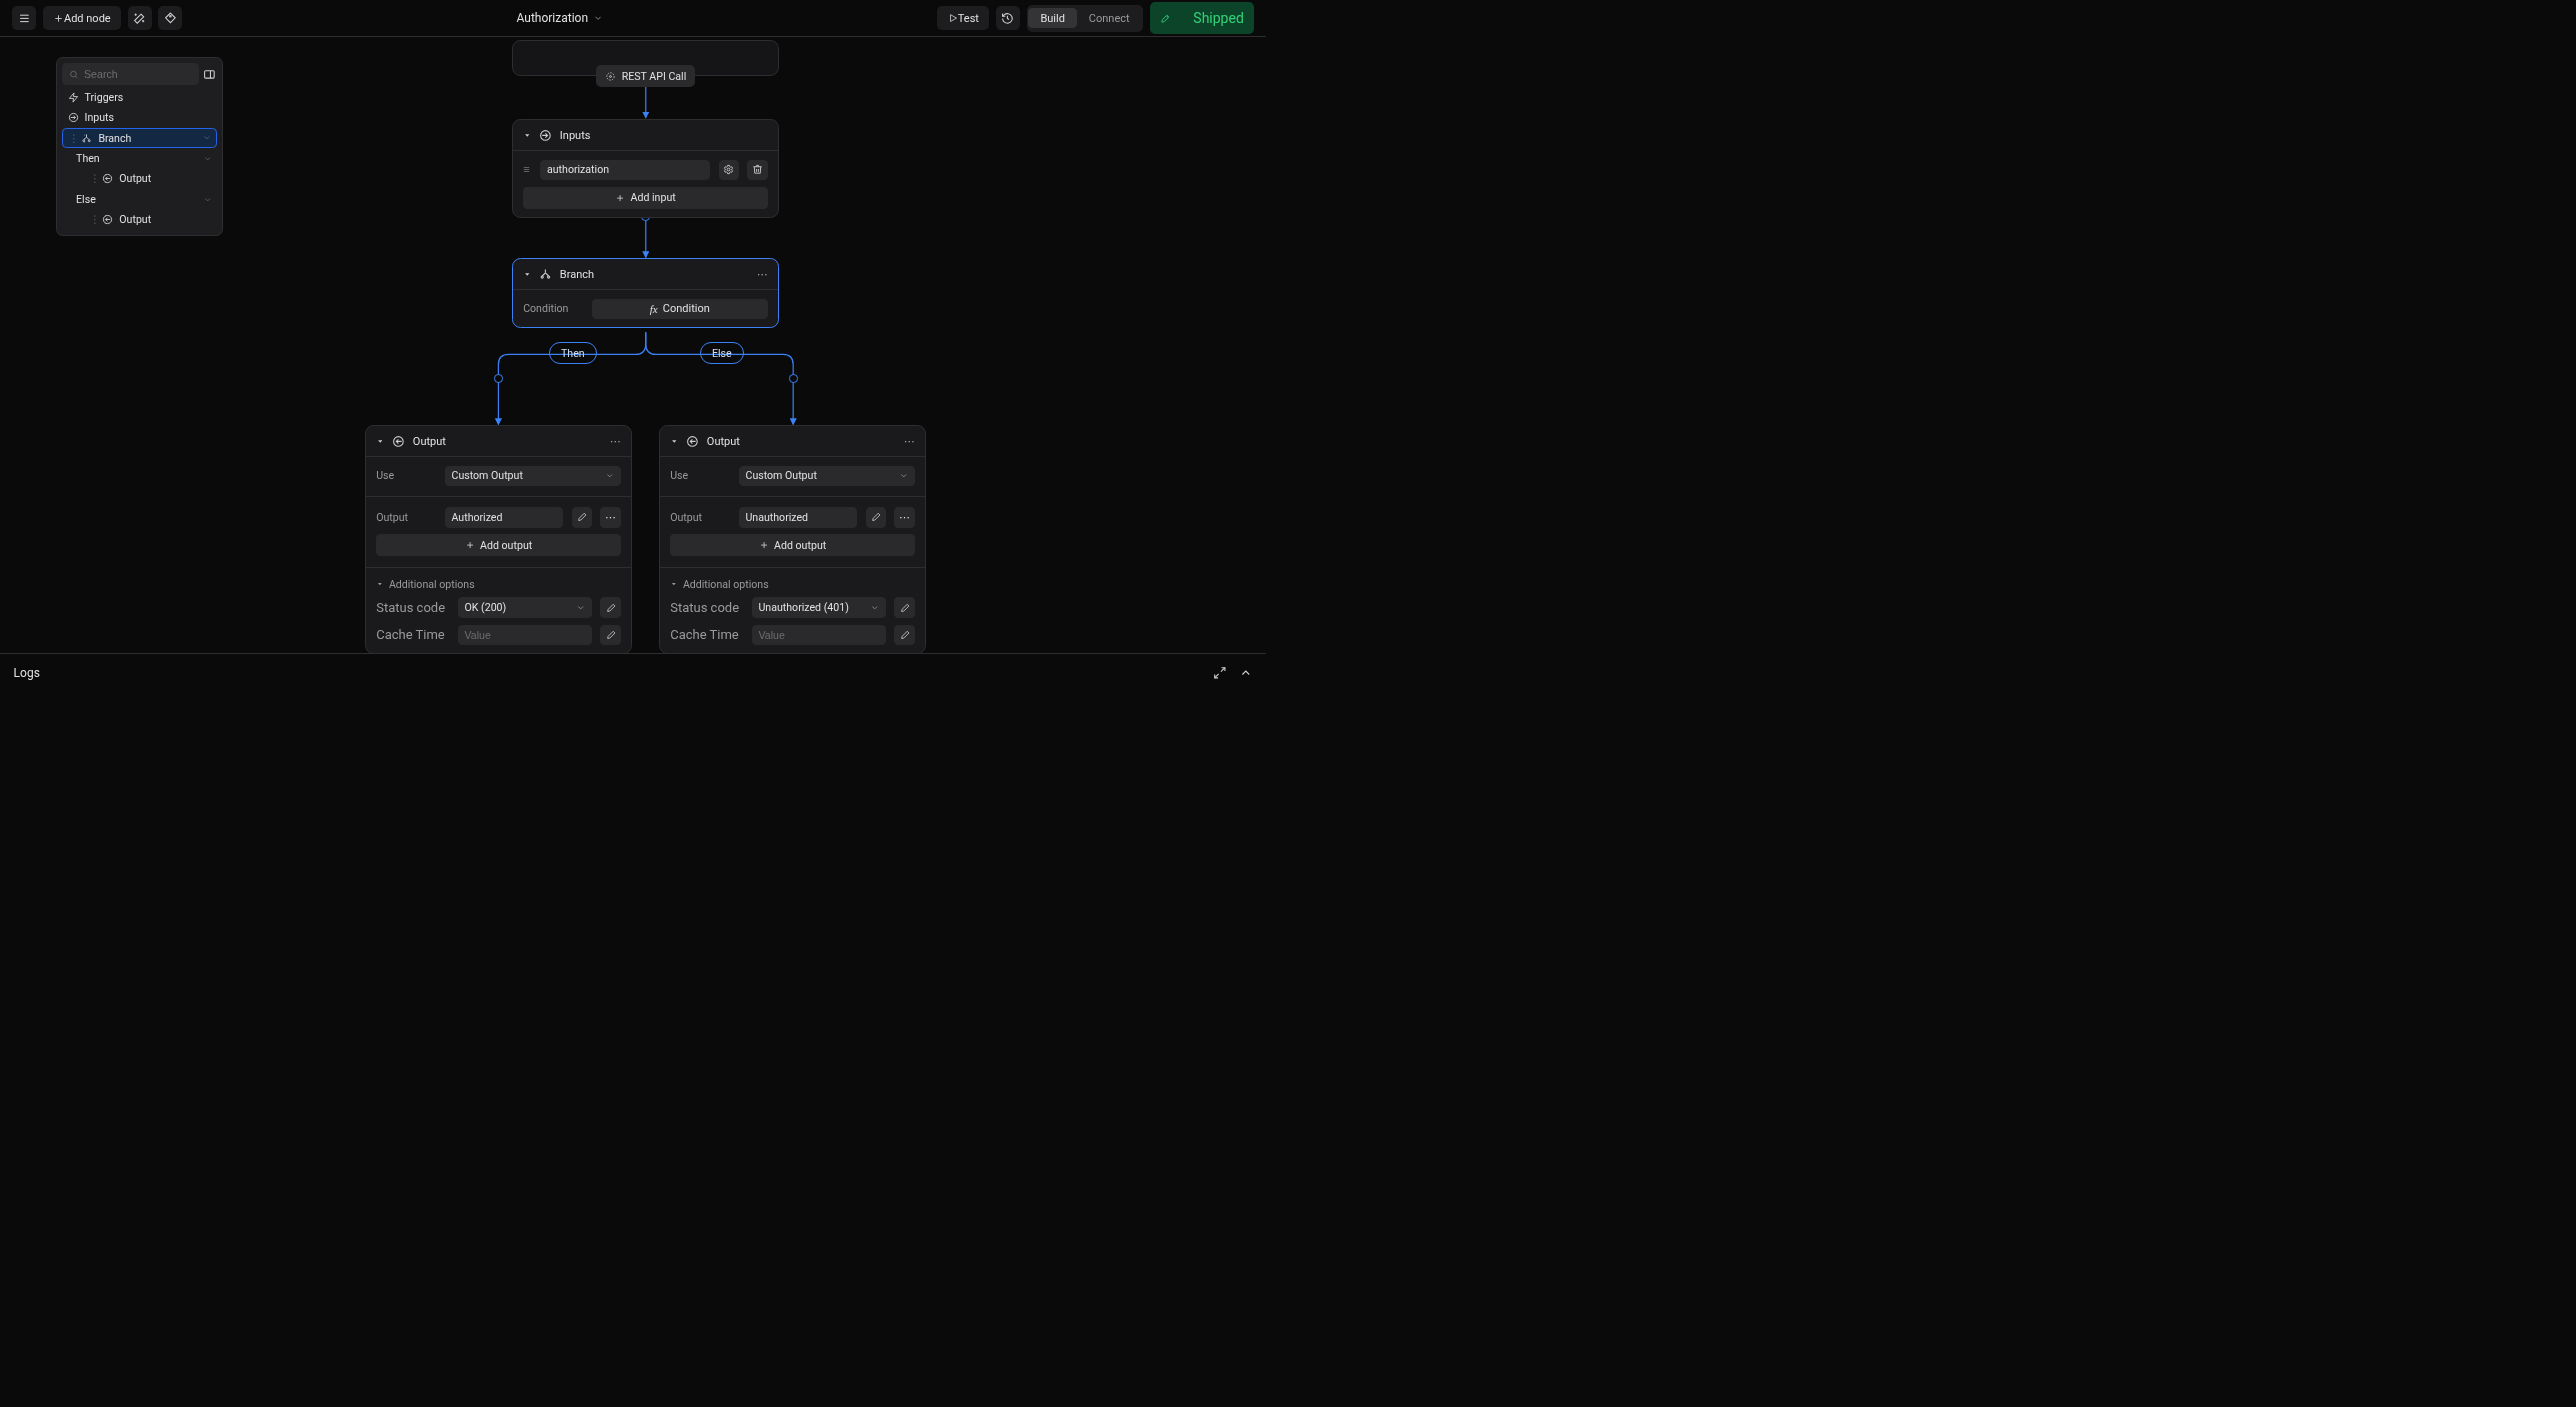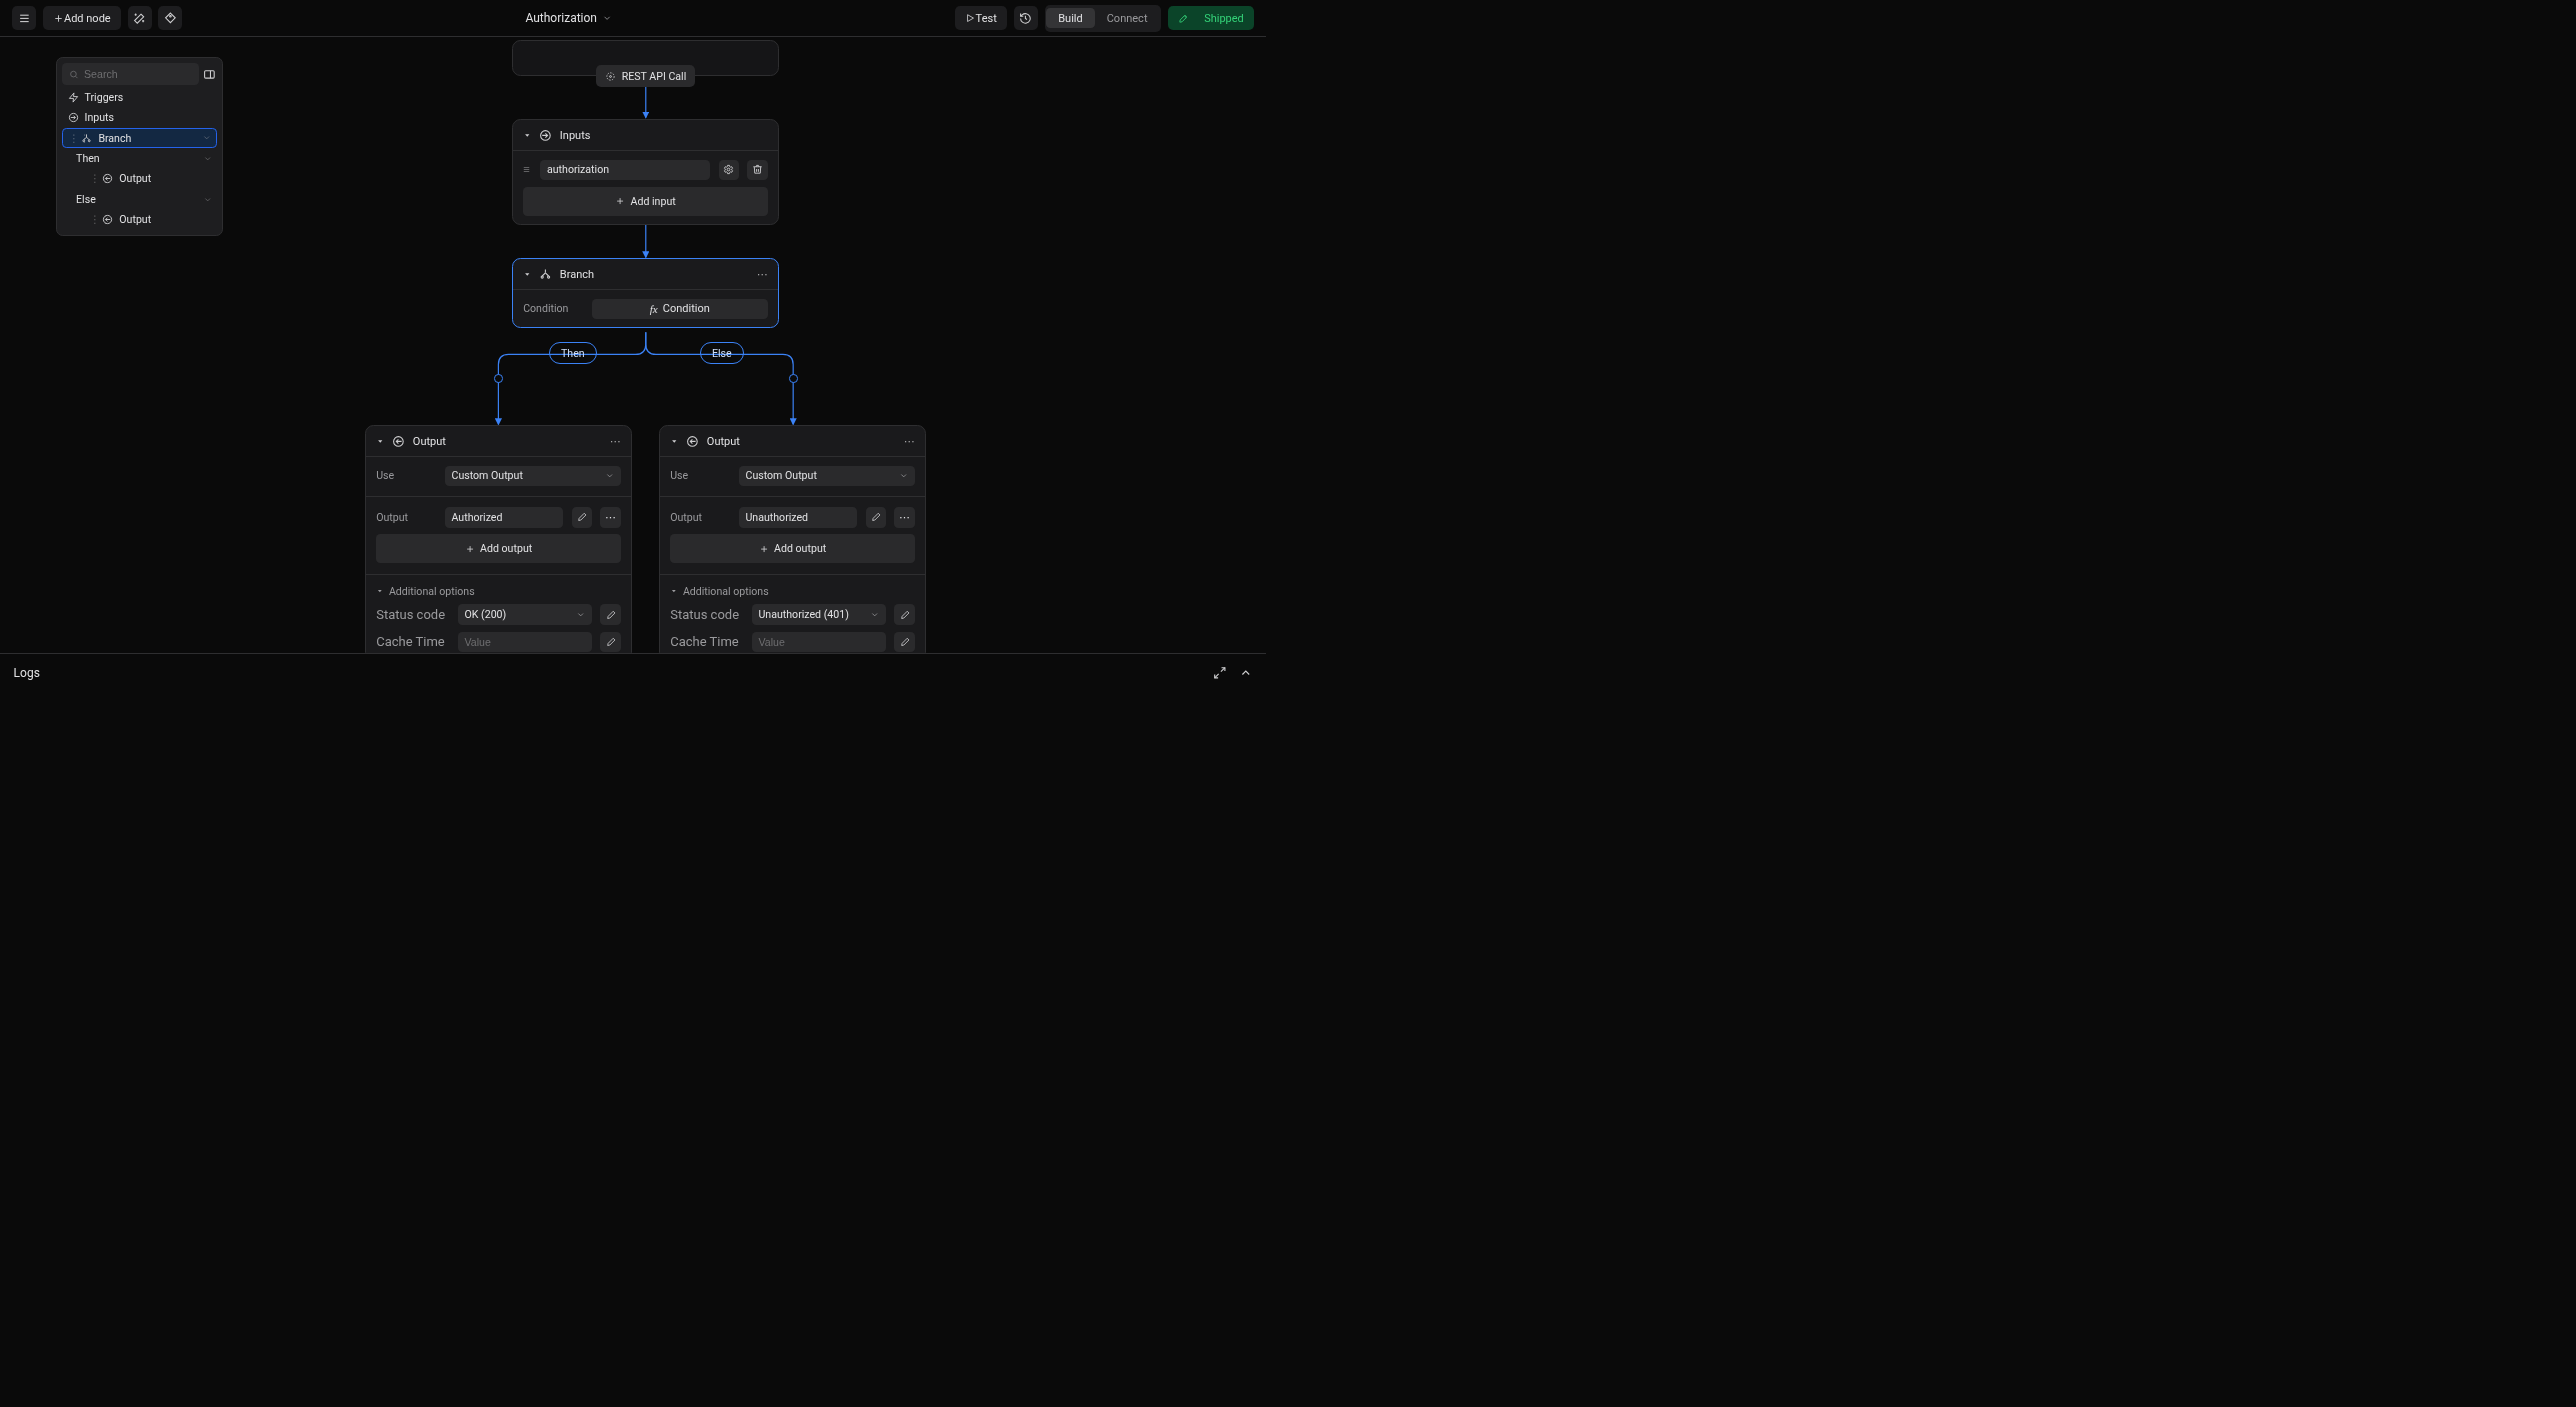--- a/index.html
+++ b/index.html
@@ -54,24 +54,24 @@
       font-size: 11px;
     }
     .tb-center { display: flex; align-items: center; gap: 5.1px; font-size: 12px; }
     .seg {
       display: flex; background: var(--panel); border-radius: 5.1px; padding: 1.7px;
       height: 27px; align-items: center;
     }
     .seg-item { padding: 3.4px 12px; border-radius: 4.3px; cursor: pointer; font-size:11px; color: var(--text-dim);}
     .seg-item.active { background: var(--panel-lighter); color: var(--text); }
     .shipped-btn {
-      height: 24px; border-radius: 5.1px;
+      height: 32px; border-radius: 5.1px;
       background: #0b4429; color: #34d278;
-      display: flex; align-items: center; gap: 15px;
-      padding: 0 10.2px; cursor: pointer; font-size: 11px;
+      display: flex; align-items: center; gap: 22px;
+      padding: 0 10.2px; cursor: pointer; font-size: 14px;
     }
     
     .canvas-wrap {
       position: absolute; left: 0; right: 0; top: 37px;
       bottom: 39px;
       overflow: hidden;
     }
     
     .tree-panel {
       position: absolute; top: 20.4px; left: 20.4px;
@@ -140,21 +140,21 @@
       flex:1; height: 20.4px; background: var(--panel-light);
       border-radius: 4.3px; padding: 0 6.8px; font-size:10.6px; color: var(--text);
       display:flex; align-items:center;
     }
     .mini-icon-btn {
       width:20.4px; height:20.4px; background: var(--panel-light);
       border-radius:4.3px; display:flex; align-items:center; justify-content:center;
       cursor:pointer;
     }
     .add-btn {
-      height: 29px; background: var(--panel-light);
+      height: 22px; background: var(--panel-light);
       border-radius:4.3px; display:flex; align-items:center; justify-content:center;
       gap:5.1px; font-size:10.6px; cursor:pointer; color: var(--text);
     }
     .fx-pill {
       flex:1; height:20.4px; background: var(--panel-light);
       border-radius:4.3px; display:flex; align-items:center; justify-content:center;
       gap:5.1px; font-size:11px; cursor:pointer;
     }
     .hr { height:0.9px; background: var(--border); margin: 3.4px -10.2px; }
     .section-toggle {

